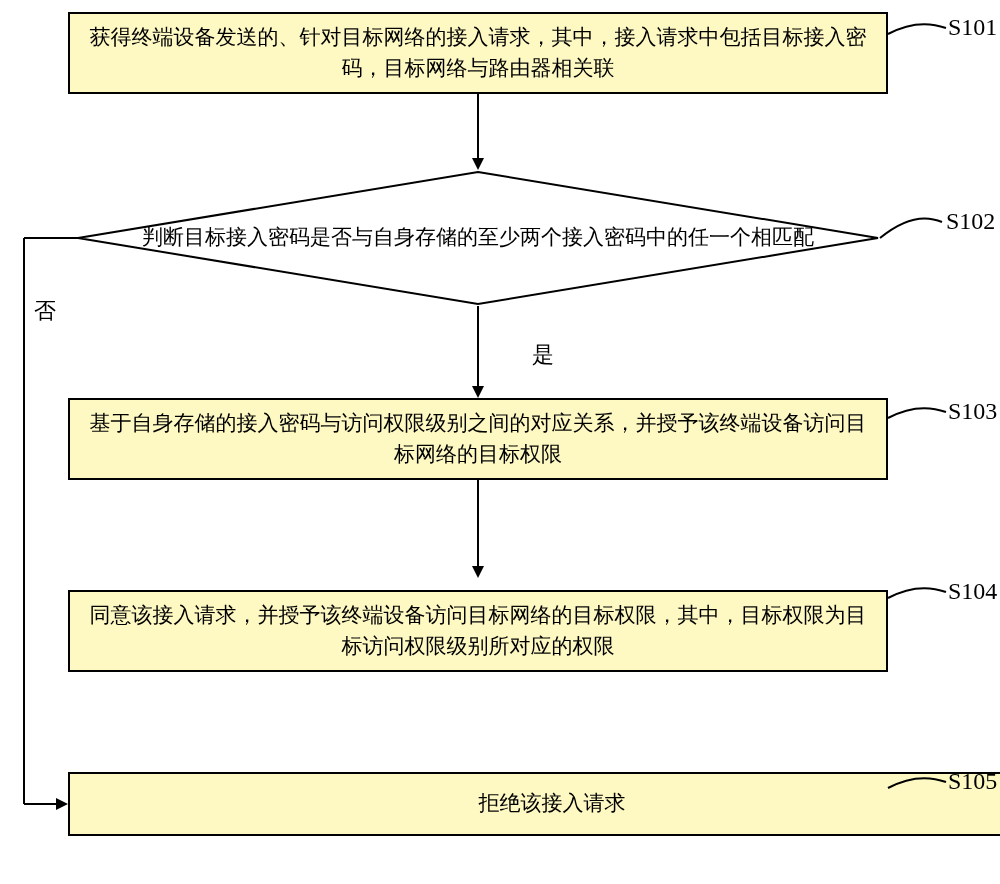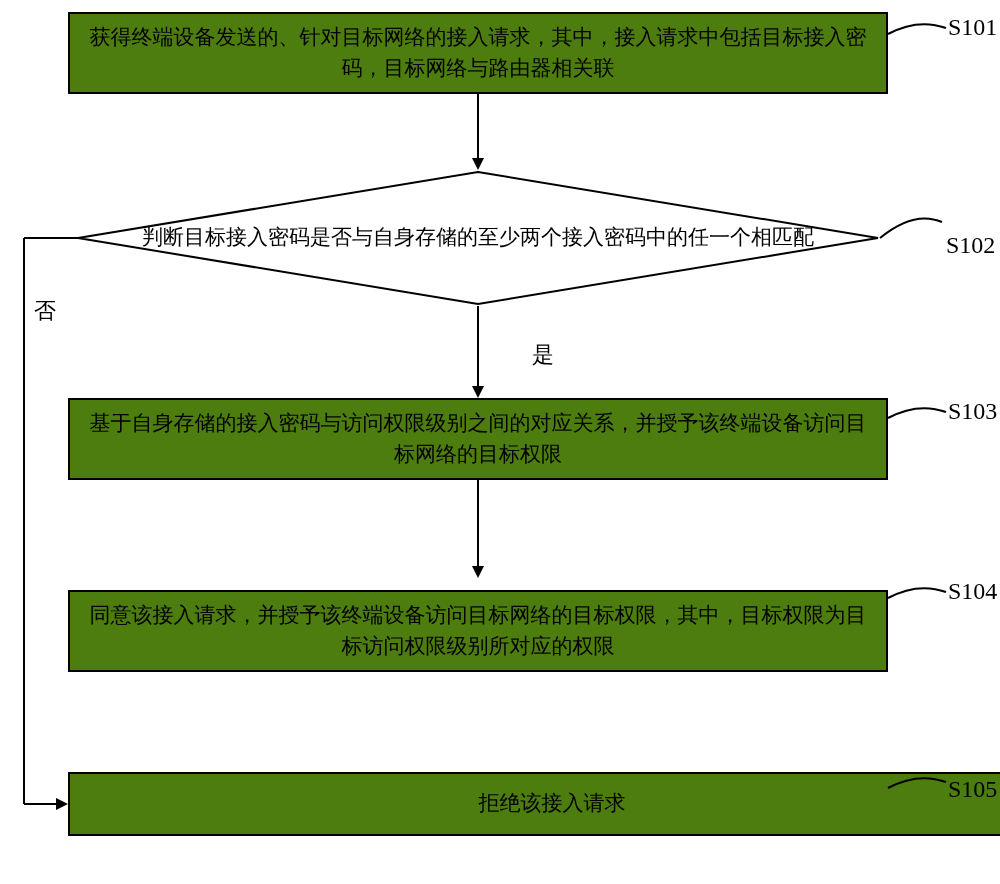--- a/index.html
+++ b/index.html
@@ -10,21 +10,21 @@
     height: 884px;
     background: #ffffff;
     font-family: "SimSun", "宋体", serif;
     font-size: 21px;
     color: #000;
     position: relative;
   }
   .node {
     position: absolute;
     border: 2px solid #000;
-    background: #4d7c0f;
+    background: #fef9c3;
     display: flex;
     align-items: center;
     justify-content: center;
     text-align: center;
     line-height: 1.5;
     padding: 6px 10px;
   }
   .diamond-wrap {
     position: absolute;
   }
@@ -77,21 +77,21 @@
     <polygon points="402,2 802,68 402,134 2,68" fill="#fff" stroke="#000" stroke-width="2"></polygon>
   </svg>
   <div class="diamond-text">
     <span>判断目标接入密码是否与自身存储的至少两个接入密码中的任一个相匹配</span>
   </div>
 </div>
 
 <svg class="connector" style="left:880px; top:214px; width:66px; height:32px;">
   <path d="M0 24 Q 34 -4 62 8" stroke="#000" stroke-width="2" fill="none"></path>
 </svg>
-<div class="step-label" style="left:946px; top:208px;margin-top:24px;">S102</div>
+<div class="step-label" style="left:946px; top:208px;">S102</div>
 
 <svg class="connector" style="left:471px; top:306px; width:14px; height:92px;">
   <line x1="7" y1="0" x2="7" y2="82" stroke="#000" stroke-width="2"></line>
   <polygon points="7,92 1,80 13,80" fill="#000"></polygon>
 </svg>
 <div class="edge-text" style="left:532px; top:340px;">是</div>
 
 <div class="node" style="left:68px; top:398px; width:820px; height:82px;">
   <span>基于自身存储的接入密码与访问权限级别之间的对应关系，并授予该终端设备访问目标网络的目标权限</span>
 </div>
@@ -115,21 +115,21 @@
 </svg>
 <div class="step-label" style="left:948px; top:578px;">S104</div>
 
 <div class="node" style="left:68px; top:772px; width:968px; height:64px;">
   <span>拒绝该接入请求</span>
 </div>
 
 <svg class="connector" style="left:888px; top:774px; width:60px; height:30px;">
   <path d="M0 14 Q 30 -2 58 8" stroke="#000" stroke-width="2" fill="none"></path>
 </svg>
-<div class="step-label" style="left:948px; top:768px;margin-top:8px;">S105</div>
+<div class="step-label" style="left:948px; top:768px;">S105</div>
 
 <svg class="connector" style="left:18px; top:238px; width:60px; height:576px;">
   <line x1="60" y1="0" x2="6" y2="0" stroke="#000" stroke-width="2"></line>
   <line x1="6" y1="0" x2="6" y2="566" stroke="#000" stroke-width="2"></line>
   <line x1="6" y1="566" x2="40" y2="566" stroke="#000" stroke-width="2"></line>
   <polygon points="50,566 38,560 38,572" fill="#000"></polygon>
 </svg>
 <div class="edge-text" style="left:34px; top:296px;">否</div>
 
 </body></html>

